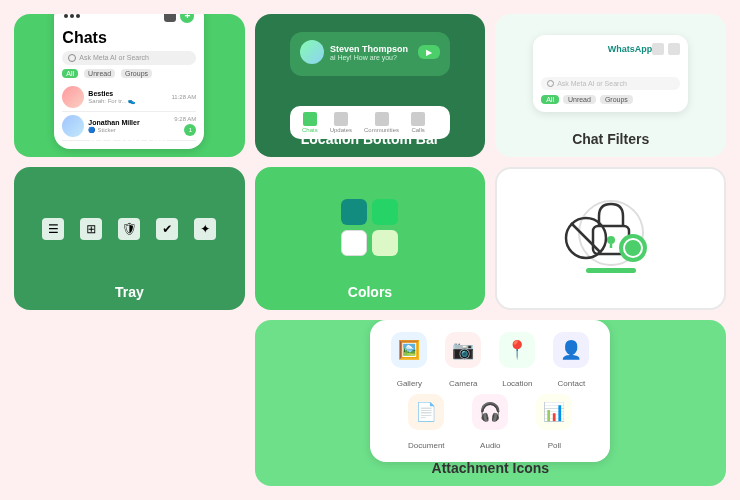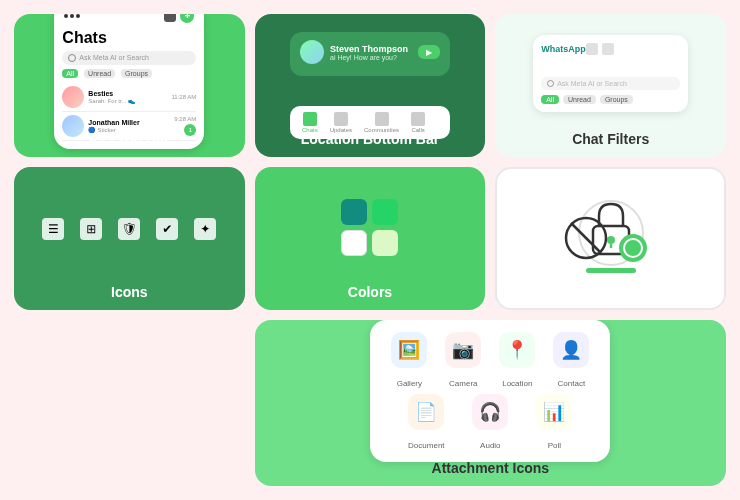--- a/index.html
+++ b/index.html
@@ -187,21 +187,21 @@
     }
     .chat-filters-inner {
       background: #fff;
       border-radius: 12px;
       padding: 8px;
       width: 155px;
       box-shadow: 0 2px 8px rgba(0,0,0,0.1);
       margin-bottom: 24px;
     }
     .cf-header {
-      display: flex; align-items: center; justify-content: flex-start;
+      display: flex; align-items: center; justify-content: flex-end;
       margin-bottom: 22px;
     }
     .cf-logo {
       font-size: 9px; font-weight: 700; color: #128c7e;
     }
     .cf-icons { display: flex; gap: 4px; }
     .cf-icon {
       width: 12px; height: 12px; background: #e0e0e0; border-radius: 2px;
     }
     .cf-search {
@@ -445,21 +445,21 @@
   </div>
 
   <div class="card icons-card">
     <div class="icons-row">
       <div class="icon-item">☰</div>
       <div class="icon-item">⊞</div>
       <div class="icon-item">🛡</div>
       <div class="icon-item">✔</div>
       <div class="icon-item">✦</div>
     </div>
-    <span class="section-title">Icons</span>
+    <span class="section-title">Tray</span>
   </div>
 
   <div class="card colors-card">
     <div class="color-swatches">
       <div class="color-swatch" style="background:#128c7e;"></div>
       <div class="color-swatch" style="background:#25d366;"></div>
       <div class="color-swatch" style="background:#fff;border:1px solid #ddd;"></div>
       <div class="color-swatch" style="background:#dcf8c6;"></div>
     </div>
     <span class="section-title">Colors</span>

